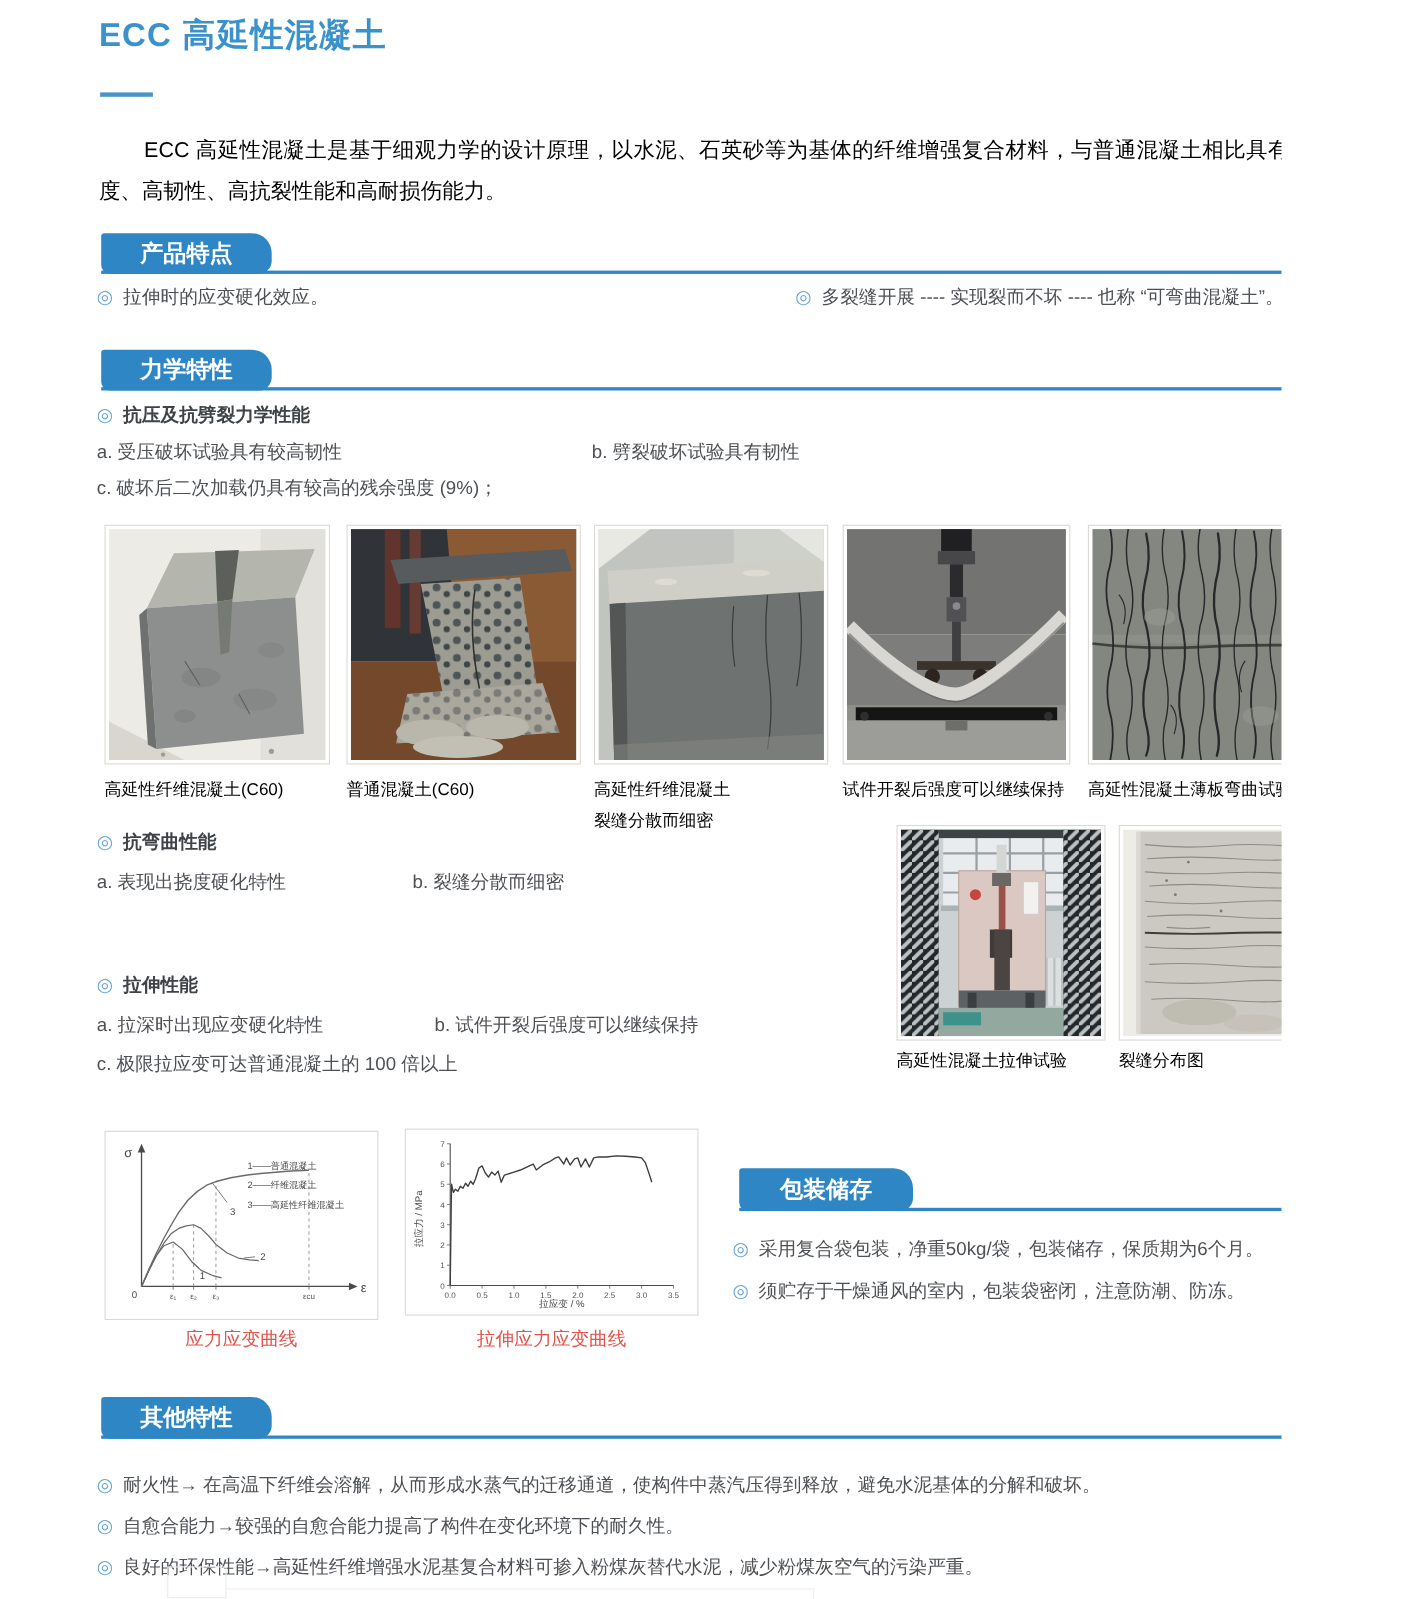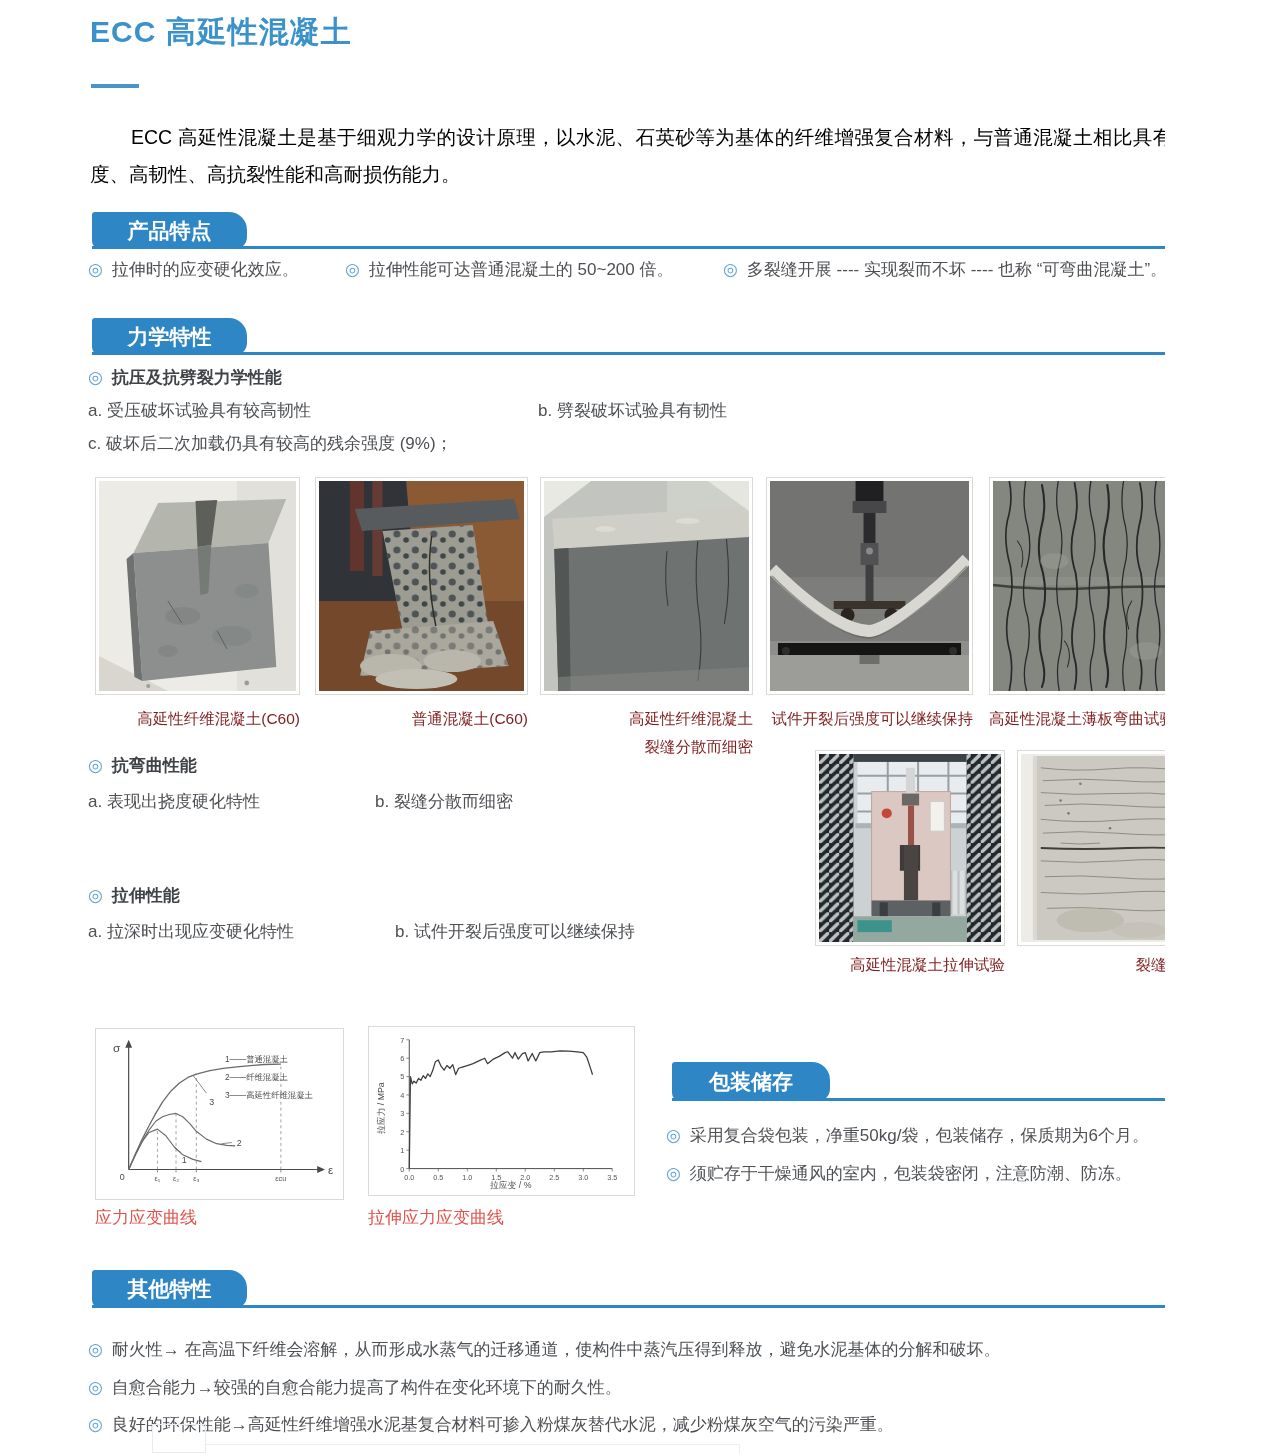--- a/index.html
+++ b/index.html
@@ -8,42 +8,41 @@
   #page{position:relative;width:1165px;height:1454px;background:#ffffff;overflow:hidden;color:#4d5054}
   .abs{position:absolute}
   .page-title{font-size:30px;font-weight:700;color:#3b92cb;letter-spacing:1px;white-space:nowrap}
   .title-bar{background:#4a94c8}
   .sec-head{background:#2e86c4;color:#fff;font-size:21px;font-weight:700;text-align:center;line-height:37px;border-radius:3px 18px 12px 8px;z-index:2;white-space:nowrap}
   .sec-line{height:3px;background:#2e86c4}
   .intro{font-size:19.5px;line-height:37px;text-indent:41px;color:#000000;text-align:justify}
   .row{font-size:17px;white-space:nowrap;color:#4d5054}
   .ring{color:#66a6d6;margin-right:9px}
   .subhead{font-weight:700;color:#3f4347}
-  .cap{color:#7f1d1d;font-size:15.5px;text-align:right;white-space:nowrap;line-height:26px}
-  .ccap{color:#e0544b;font-size:17px;text-align:left;white-space:nowrap}
+  .cap{color:#000000;font-size:15.5px;text-align:left;white-space:nowrap;line-height:26px}
+  .ccap{color:#e0544b;font-size:17px;text-align:center;white-space:nowrap}
   .fig{background:#fff;border:1px solid #dbd9d4;padding:3px}
   .fig svg{display:block}
   .tick{font-size:7.5px;fill:#555}
   .clabel{fill:#4a4a4a}
   .ghost{border:1px solid #e9ecee}
 </style>
 </head>
 <body>
 
 <div id="page">
 
   <div class="abs page-title" style="left:90px;top:12px">ECC 高延性混凝土</div>
   <div class="abs title-bar" style="left:91px;top:84px;width:48px;height:4px"></div>
 
   <div class="abs intro" style="left:90px;top:119px;width:1122px">ECC 高延性混凝土是基于细观力学的设计原理，以水泥、石英砂等为基体的纤维增强复合材料，与普通混凝土相比具有高强度、高韧性、高抗裂性能和高耐损伤能力。</div>
 
   <div class="abs sec-head" style="left:92px;top:212px;width:155px;height:37px">产品特点</div>
   <div class="abs sec-line" style="left:92px;top:246px;width:1120px"></div>
   <div class="abs row" style="left:88px;top:258px"><span class="ring">◎</span><span>拉伸时的应变硬化效应。</span></div>
-  <div class="abs row" style="left:345px;top:258px"><span class="ring">◎</span><span>拉伸性能可达普通混凝土的 50~200 倍。</span></div>
   <div class="abs row" style="left:723px;top:258px"><span class="ring">◎</span><span>多裂缝开展 ---- 实现裂而不坏 ---- 也称 “可弯曲混凝土”。</span></div>
 
   <div class="abs sec-head" style="left:92px;top:318px;width:155px;height:37px">力学特性</div>
   <div class="abs sec-line" style="left:92px;top:352px;width:1120px"></div>
 
   <div class="abs row" style="left:88px;top:366px"><span class="ring">◎</span><span class="subhead">抗压及抗劈裂力学性能</span></div>
   <div class="abs row" style="left:88px;top:399px">a. 受压破坏试验具有较高韧性</div>
   <div class="abs row" style="left:538px;top:399px">b. 劈裂破坏试验具有韧性</div>
   <div class="abs row" style="left:88px;top:432px">c. 破坏后二次加载仍具有较高的残余强度 (9%)；</div>
 
@@ -226,20 +225,21 @@
       <ellipse cx="70" cy="168" rx="34" ry="12" fill="#bcb9ae" opacity="0.8"></ellipse>
       <ellipse cx="120" cy="178" rx="28" ry="8" fill="#c1beb3" opacity="0.6"></ellipse>
     </svg>
   </div>
   <div class="abs cap" style="left:815px;top:952px;width:190px">高延性混凝土拉伸试验</div>
   <div class="abs cap" style="left:1017px;top:952px;width:196px">裂缝分布图</div>
 
   <div class="abs row" style="left:88px;top:884px"><span class="ring">◎</span><span class="subhead">拉伸性能</span></div>
   <div class="abs row" style="left:88px;top:920px">a. 拉深时出现应变硬化特性</div>
   <div class="abs row" style="left:395px;top:920px">b. 试件开裂后强度可以继续保持</div>
+  <div class="abs row" style="left:88px;top:956px">c. 极限拉应变可达普通混凝土的 100 倍以上</div>
 
   <div class="abs fig" style="left:95px;top:1028px">
     <svg width="241" height="164" viewBox="0 0 245 167">
       <rect width="245" height="167" fill="#ffffff"></rect>
       <line x1="30" y1="140" x2="30" y2="14" stroke="#4a4a4a" stroke-width="1.2"></line>
       <polygon points="30,8 26.5,16 33.5,16" fill="#4a4a4a"></polygon>
       <line x1="30" y1="140" x2="224" y2="140" stroke="#4a4a4a" stroke-width="1.2"></line>
       <polygon points="230,140 222,136.5 222,143.5" fill="#4a4a4a"></polygon>
     <line x1="59.27777777777778" y1="140" x2="59.27777777777778" y2="98.85714285714286" stroke="#8a8a8a" stroke-width="0.8" stroke-dasharray="3 3"></line>
         <line x1="78.22222222222223" y1="140" x2="78.22222222222223" y2="82.85714285714286" stroke="#8a8a8a" stroke-width="0.8" stroke-dasharray="3 3"></line>

